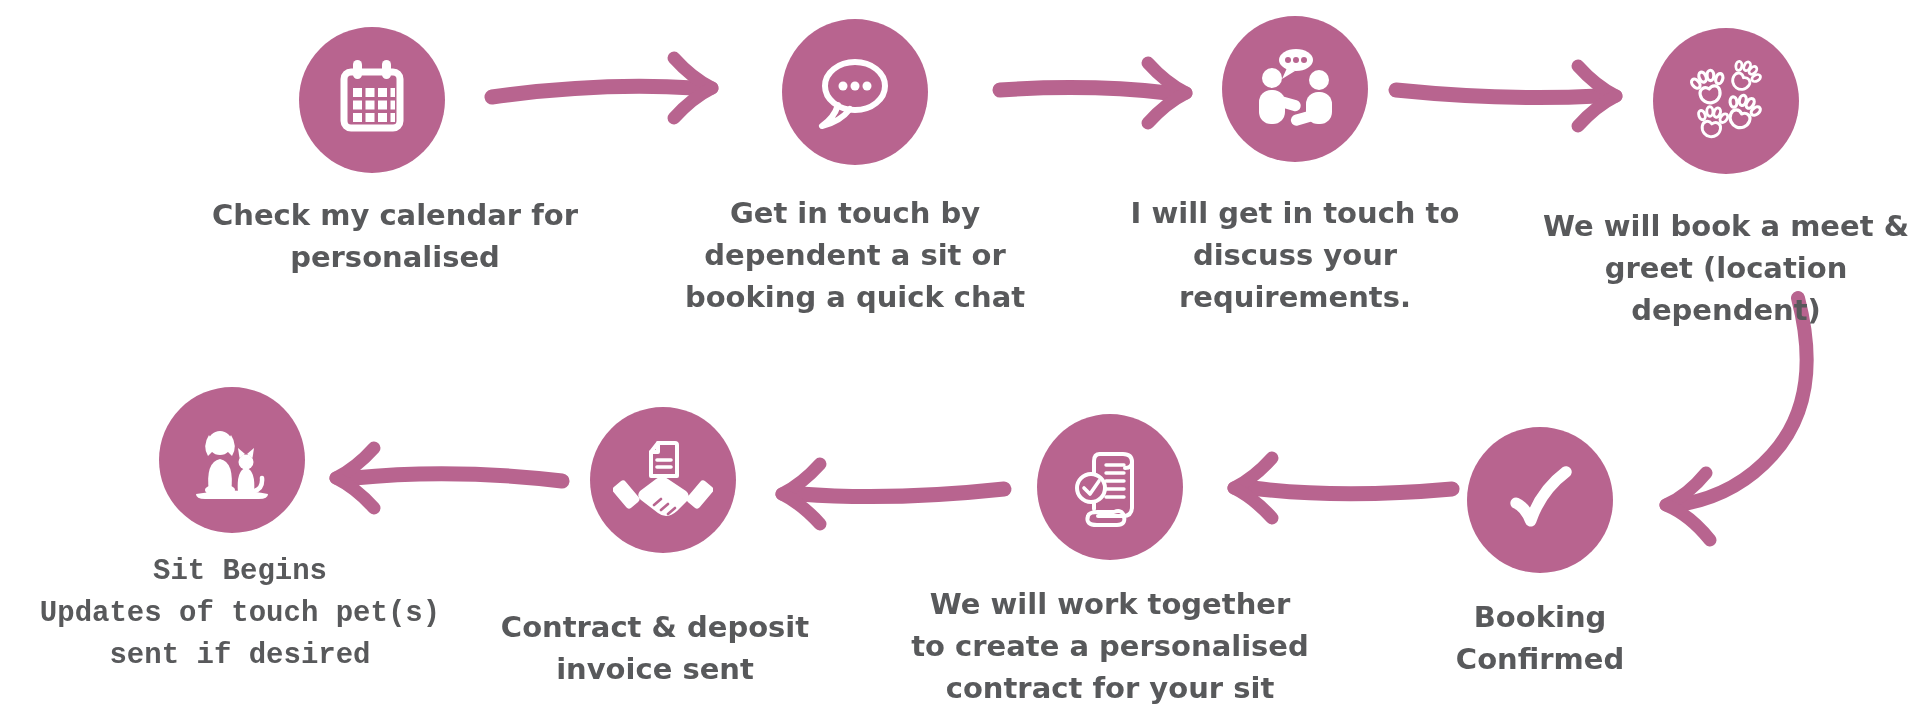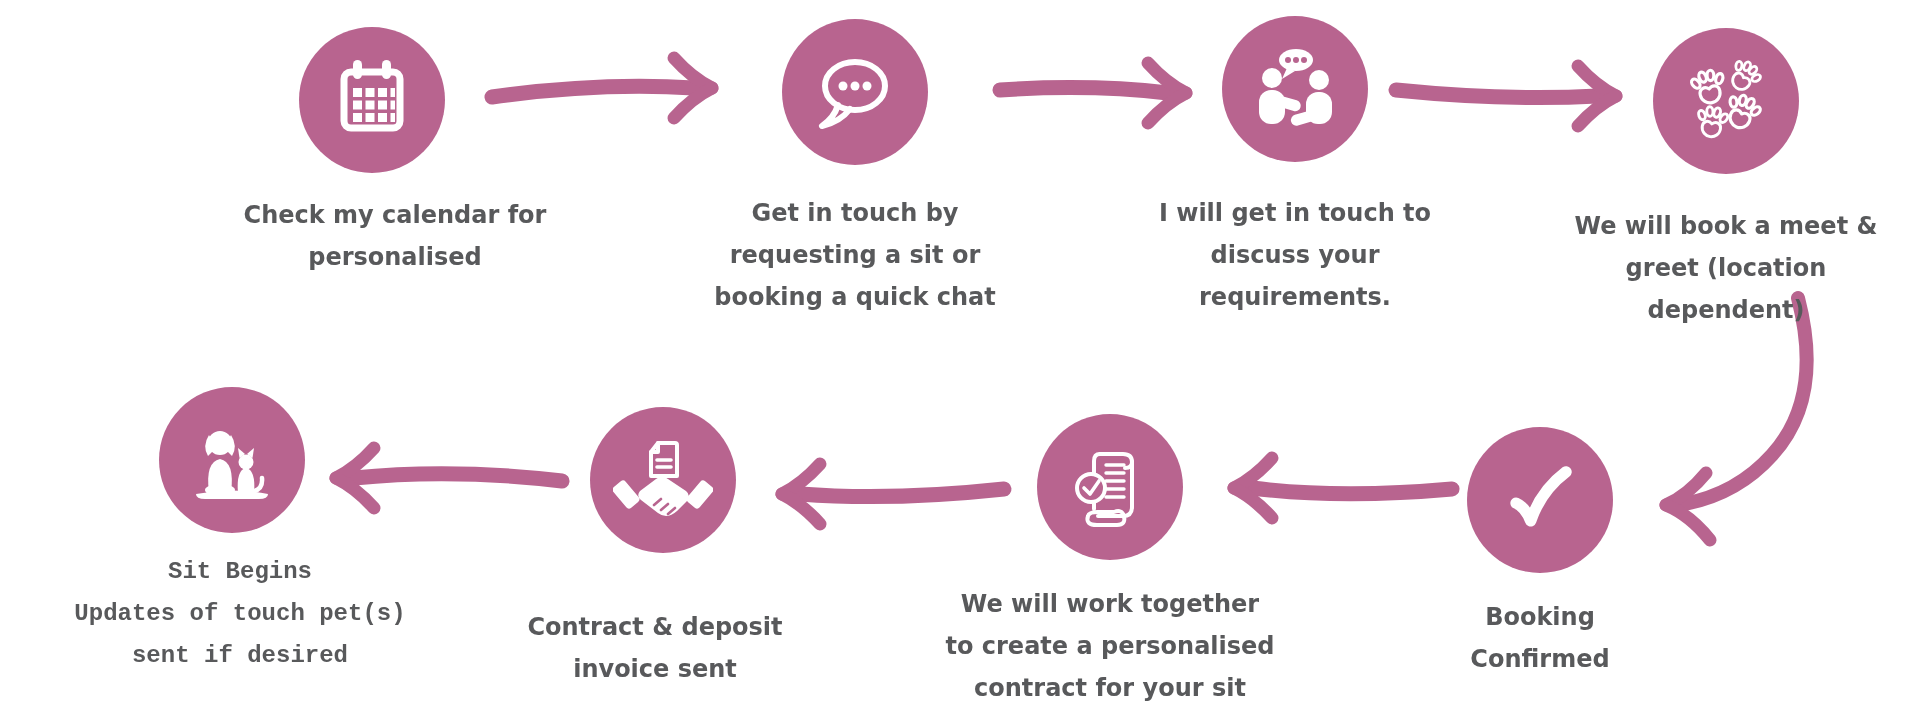--- a/index.html
+++ b/index.html
@@ -7,21 +7,21 @@
     position:relative;width:1920px;height:720px;background:#ffffff;overflow:hidden;
     font-family:"DejaVu Sans", sans-serif;
   }
   .arrows{position:absolute;left:0;top:0;width:1920px;height:720px;}
   .circle{
     position:absolute;width:146px;height:146px;border-radius:50%;
     background:#b8648f;display:flex;align-items:center;justify-content:center;
   }
   .caption{
     position:absolute;width:460px;text-align:center;color:#58595b;
-    font-size:24px;font-weight:bold;line-height:42px;letter-spacing:0px;
+    font-size:29px;font-weight:bold;line-height:42px;letter-spacing:0px;
   }
   .cl{display:block;white-space:nowrap;}
   svg .st{stroke:#ffffff;fill:none;stroke-linecap:round;stroke-linejoin:round;}
   svg .fw{fill:#ffffff;}
 </style>
 </head>
 <body>
 
 <div class="canvas">
 
@@ -93,21 +93,21 @@
     <svg width="100" height="100" viewBox="0 0 100 100">
       <ellipse class="st" cx="50" cy="44" rx="30" ry="24" stroke-width="6"></ellipse>
       <path class="st" d="M33 63 Q29 76 17 84 Q35 80 45 67" stroke-width="6"></path>
       <circle class="fw" cx="38" cy="44" r="4.5"></circle>
       <circle class="fw" cx="50" cy="44" r="4.5"></circle>
       <circle class="fw" cx="62" cy="44" r="4.5"></circle>
     </svg>
   </div>
   <div class="caption" style="left:625px;top:192px;">
     <span class="cl">Get in touch by</span>
-    <span class="cl">requesting a sit or</span>
+    <span class="cl">dependent a sit or</span>
     <span class="cl">booking a quick chat</span>
   </div>
 
   <div class="circle" style="left:1222px;top:16px;">
     <svg width="100" height="100" viewBox="0 0 100 100">
       <ellipse class="fw" cx="51" cy="21" rx="17" ry="11"></ellipse>
       <path class="fw" d="M42 29 L37 40 L50 32 Z"></path>
       <circle cx="43" cy="21" r="3" fill="#b8648f"></circle>
       <circle cx="51" cy="21" r="3" fill="#b8648f"></circle>
       <circle cx="59" cy="21" r="3" fill="#b8648f"></circle>

